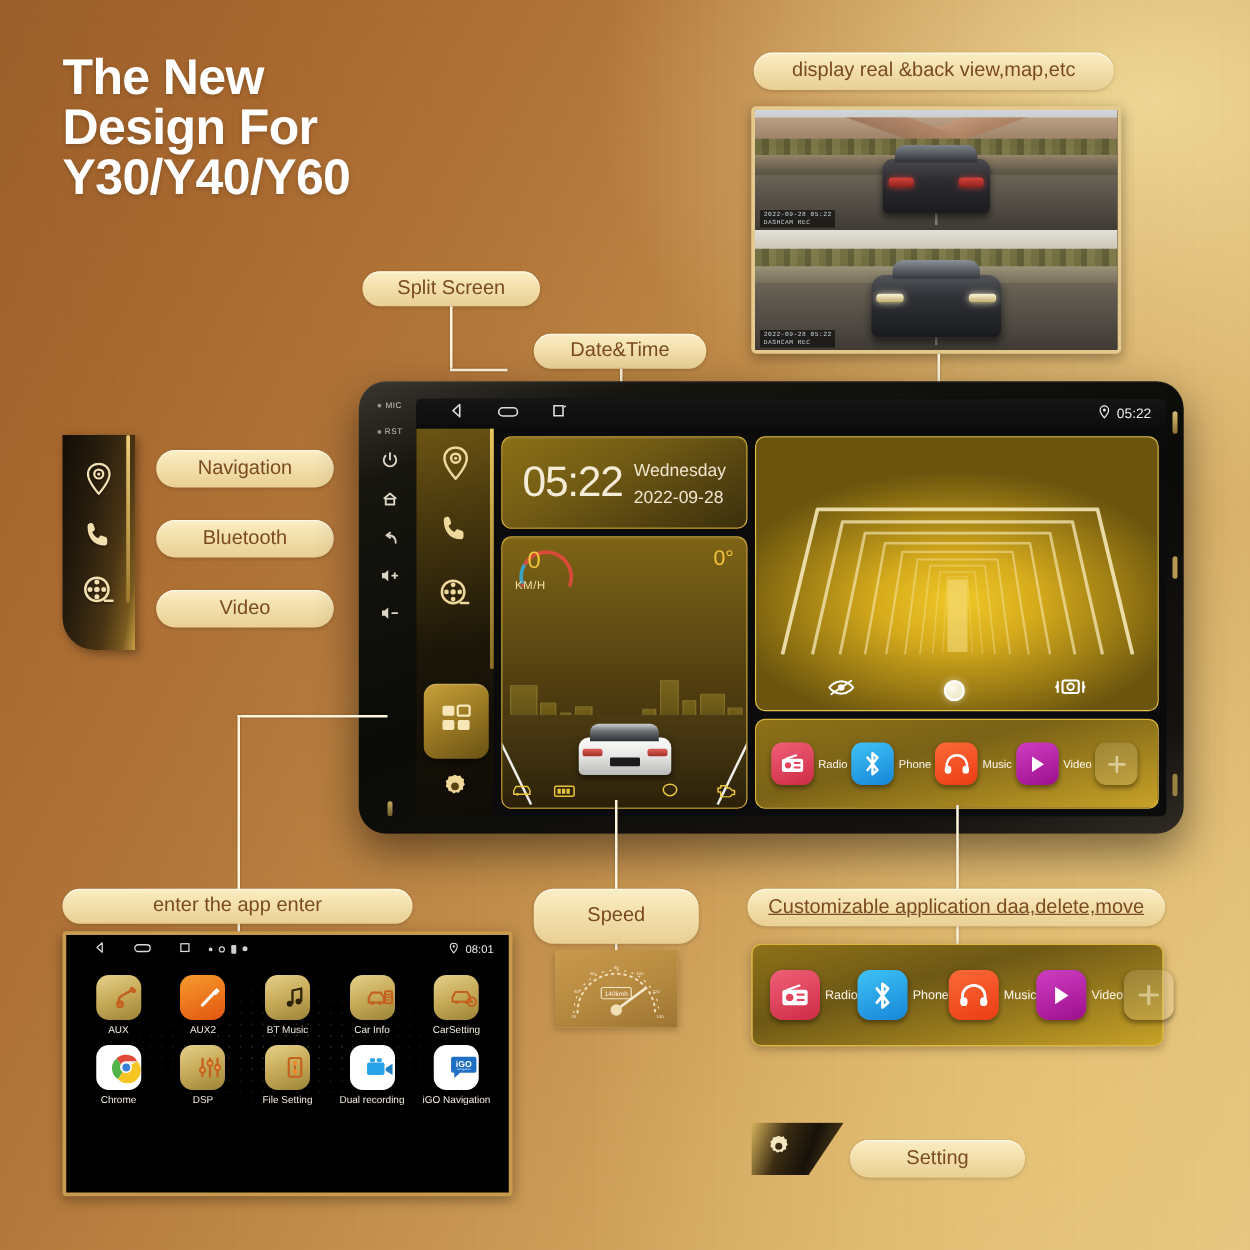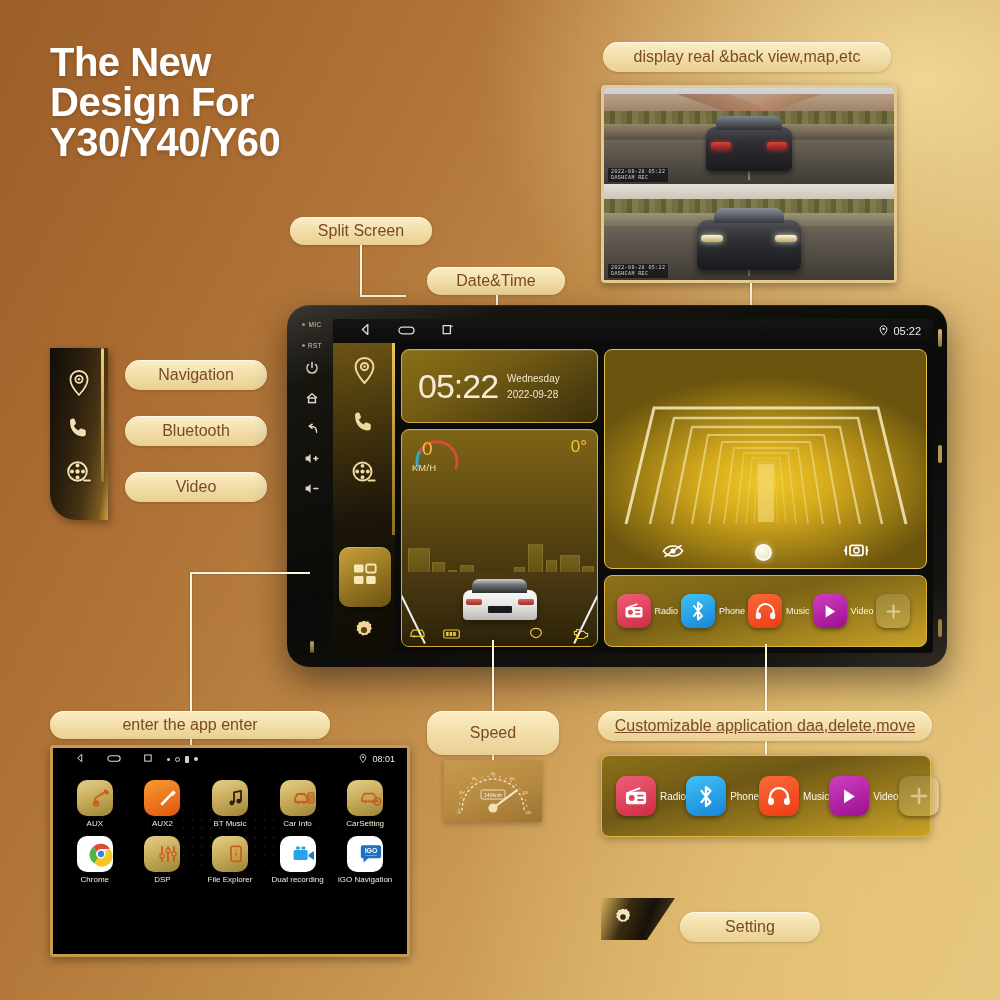--- a/index.html
+++ b/index.html
@@ -170,21 +170,21 @@
   .col-l { width:197px; display:flex; flex-direction:column; gap:6px; }
   .col-r { flex:1; display:flex; flex-direction:column; gap:6px; }
 
   .card {
     border:1px solid #d2ab37; border-radius:8px; position:relative; overflow:hidden;
     background: linear-gradient(150deg,#8b6f16 0%, #735c14 38%, #3b2f0d 100%);
     box-shadow: inset 0 1px 0 rgba(255,255,255,.12);
   }
   .clock-card { height:74px; display:flex; align-items:center; padding-left:16px; gap:9px; }
   .clock-time { font-size:34px; color:#f5ecd8; font-weight:300; letter-spacing:-1px; line-height:1; }
-  .clock-meta { display:flex; flex-direction:column; gap:5px; color:#f0e6cf; font-size:10px; }
+  .clock-meta { display:flex; flex-direction:column; gap:5px; color:#f0e6cf; font-size:14px; }
 
   .speed-card { flex:1; background: linear-gradient(180deg,#7e6415 0%, #6a5414 24%, #4e3c10 58%, #2e240b 100%); }
   .gauge-wrap { position:absolute; left:10px; top:6px; }
   .gauge-val { position:absolute; left:20px; top:9px; font-size:19px; color:#f2c43c; line-height:1; }
   .gauge-unit { position:absolute; left:10px; top:33px; font-size:9px; color:#f3e3a8; letter-spacing:.5px; }
   .deg { position:absolute; right:10px; top:7px; font-size:17px; color:#f2c43c; }
   .city { position:absolute; left:0; bottom:64px; width:100%; height:64px; }
   .bld { position:absolute; bottom:0; background: linear-gradient(180deg,#8f7a22,#6d5c1a); opacity:.62; border:1px solid rgba(200,180,80,.45); }
   .road3d { position:absolute; left:0; bottom:0; width:100%; height:74px;
     background: linear-gradient(180deg,#4b3a12 0%, #3a2d0e 60%, #2b2109 100%); }
@@ -776,21 +776,21 @@
       </div>
       <div class="ap-app">
         <div class="ap-ic">
           <svg width="20" height="20" viewBox="0 0 20 20">
               <rect x="5" y="2.4" width="10" height="15" rx="1.6" fill="none" stroke="#c4611e" stroke-width="1.7"></rect>
               <circle cx="10" cy="6.4" r="1.8" fill="#f08c2a"></circle>
               <circle cx="10" cy="13.4" r="1.8" fill="#f08c2a"></circle>
               <path d="M10 8.4v3.2" stroke="#c4611e" stroke-width="1.5"></path>
             </svg>
         </div>
-        <span class="ap-lb">File Explorer</span>
+        <span class="ap-lb">File Setting</span>
       </div>
       <div class="ap-app">
         <div class="ap-ic" style="background:#ffffff;">
           <svg width="24" height="18" viewBox="0 0 24 18">
               <rect x="1.6" y="5" width="14" height="10" rx="1.6" fill="#28a3e8"></rect>
               <path d="M16.6 9.4l5.4-3.4v9l-5.4-3.4z" fill="#1f7ec0"></path>
               <rect x="4" y="1.6" width="4" height="3" rx="1" fill="#28a3e8"></rect>
               <rect x="9.4" y="1.6" width="4" height="3" rx="1" fill="#28a3e8"></rect>
             </svg>
         </div>

